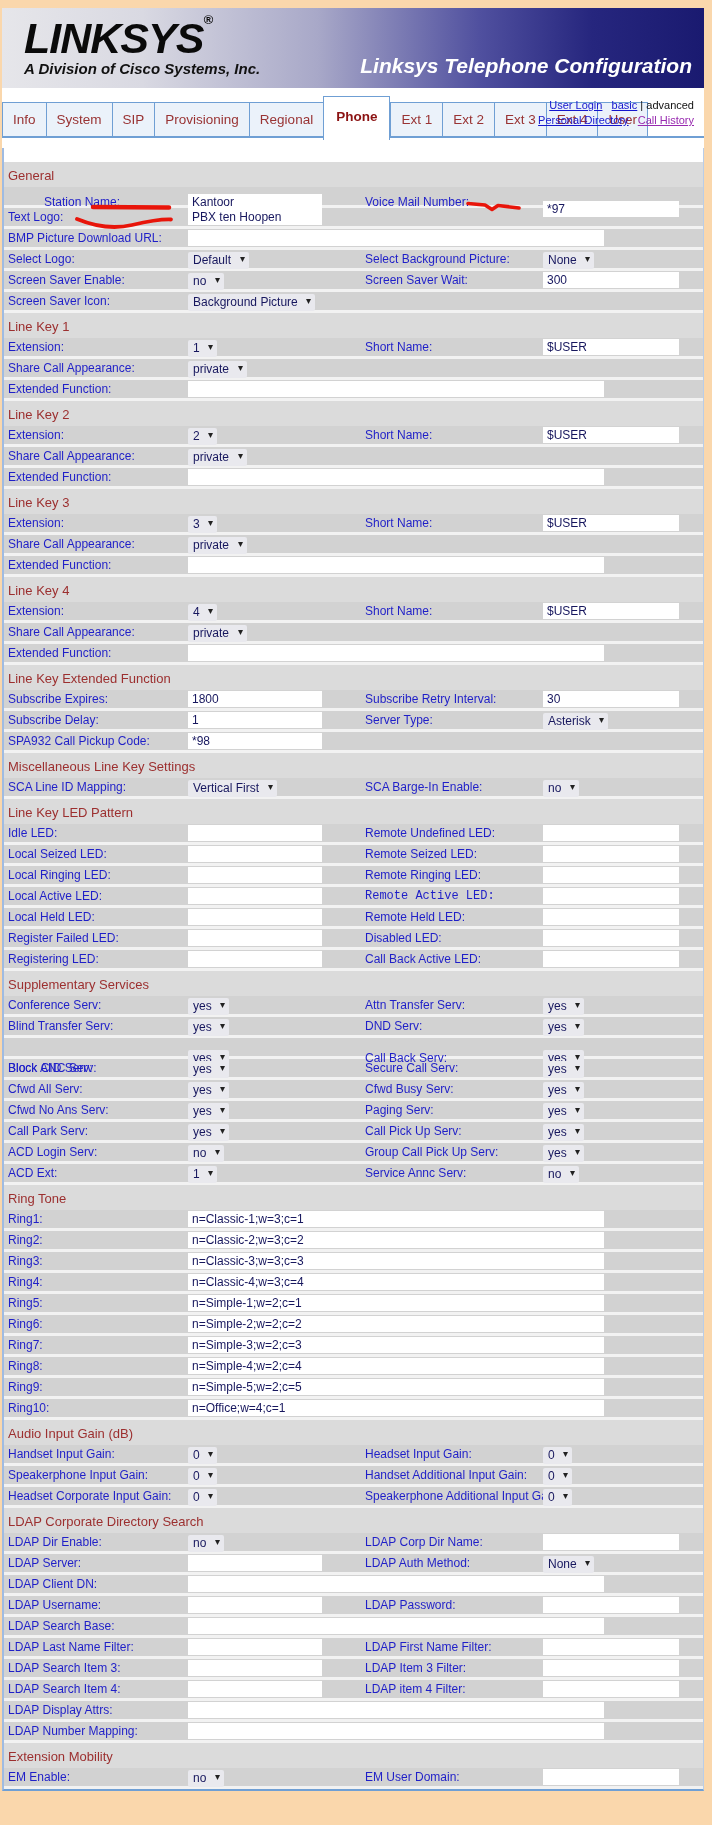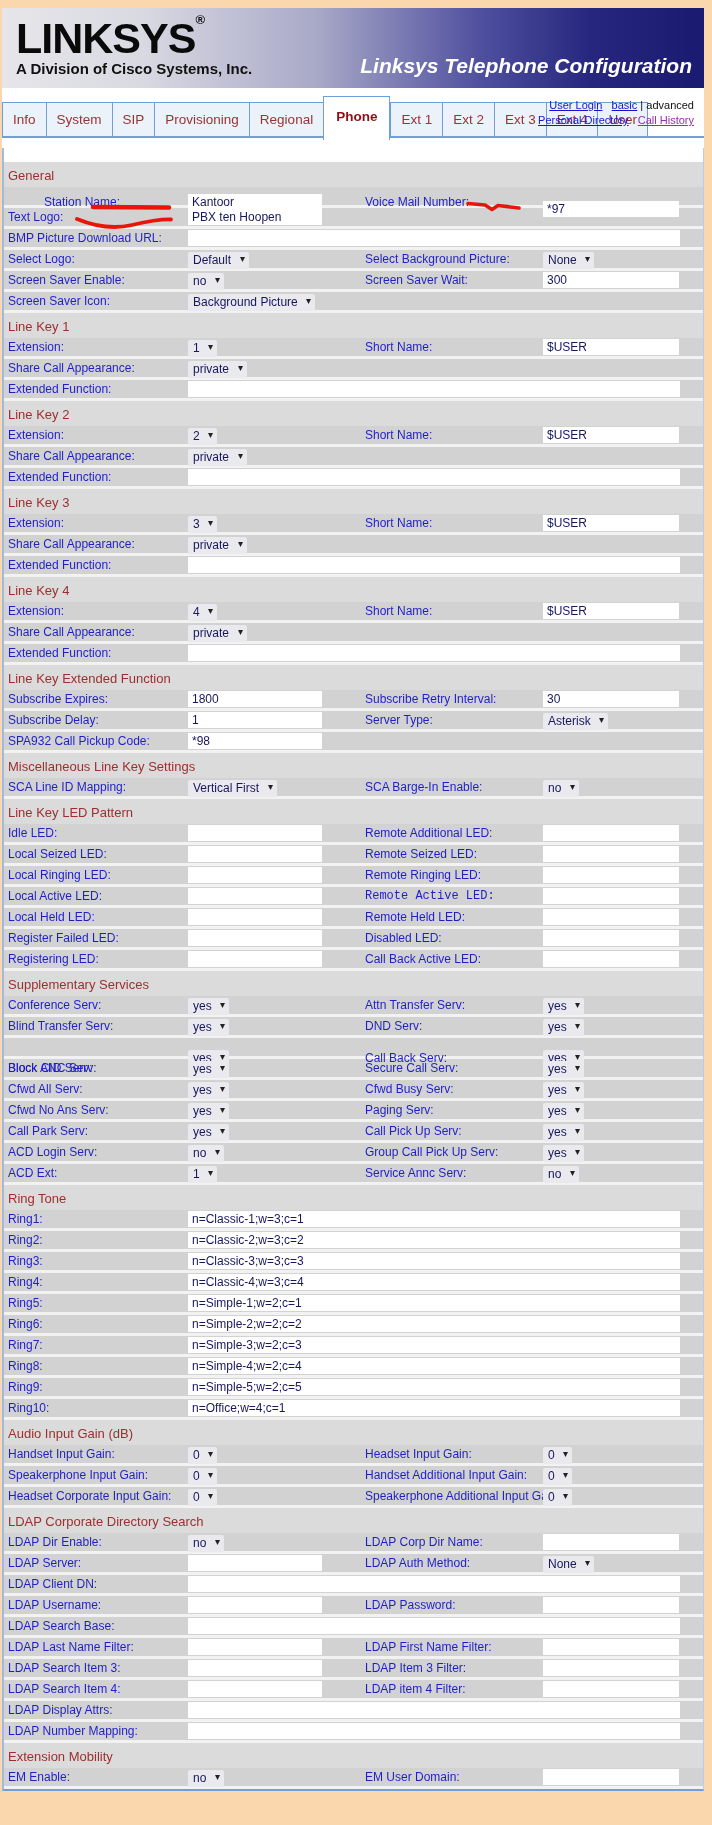--- a/index.html
+++ b/index.html
@@ -9,21 +9,21 @@
     font-family:"Liberation Sans", sans-serif;
     padding:8px 0 0 2px;
     box-sizing:border-box;
   }
   
   .header{
     width:702px;height:80px;position:relative;
     background:linear-gradient(90deg,#e6e6ea 0%,#d9d9e2 20%,#a8a8c8 45%,#50509f 68%,#26267e 84%,#1a1a70 100%);
     overflow:hidden;
   }
-  .logo-wrap{position:absolute;left:14px;top:4px;color:#0a0a0a;}
+  .logo-wrap{position:absolute;left:22px;top:4px;color:#0a0a0a;font-style:italic;}
   .logo-main{font-size:43px;font-weight:bold;letter-spacing:-1px;line-height:44px;}
   .logo-reg{font-size:13px;vertical-align:super;position:relative;top:-14px;font-weight:bold;}
   .logo-sub{font-size:15px;font-weight:bold;margin-top:0px;color:#111;}
   .header-title{
     position:absolute;right:12px;bottom:10px;color:#ffffff;
     font-size:21px;font-weight:bold;font-style:italic;letter-spacing:0px;
   }
   
   .tabzone{width:702px;height:60px;background:#ffffff;position:relative;}
   .tabline{position:absolute;left:0;top:48px;width:702px;height:2px;background:#6F9FD4;}
@@ -63,21 +63,21 @@
   }
   .lbl{
     color:#1F1FC8;font-size:12px;padding-left:4px;white-space:nowrap;
     position:relative;overflow:visible;line-height:18px;
   }
   .inp{
     border:0;height:16px;background:#ffffff;font-family:"Liberation Sans",sans-serif;
     font-size:12px;color:#17175E;padding:0 4px;width:134px;box-sizing:border-box;
   }
   .inp.c2{width:136px;}
-  .inp.wide{width:492px;grid-column:2/5;}
+  .inp.wide{width:416px;grid-column:2/5;}
   .sel{position:relative;display:inline-block;}
   .sel select{
     appearance:none;-webkit-appearance:none;border:0;height:17px;
     background:#E9E9EE;border-radius:2px;font-family:"Liberation Sans",sans-serif;
     font-size:12px;color:#17175E;padding:0 17px 0 5px;cursor:pointer;
   }
   .sel::after{
     content:"▾";position:absolute;right:4px;top:1px;font-size:10px;color:#222;
     pointer-events:none;line-height:15px;
   }
@@ -259,21 +259,21 @@
         <span class="sel" style="grid-column: 2; justify-self: start;"><select><option>Vertical First</option></select></span>
         <div class="lbl" style="grid-column: 3;"><span>SCA Barge-In Enable:</span></div>
         <span class="sel" style="grid-column: 4; justify-self: start;"><select><option>no</option></select></span>
       </div>
     </div>
     <div class="section">
       <div class="section-title">Line Key LED Pattern</div>
       <div class="row">
         <div class="lbl" style="grid-column: 1;"><span>Idle LED:</span></div>
         <input type="text" class="inp" value="" style="grid-column: 2;">
-        <div class="lbl" style="grid-column: 3;"><span>Remote Additional LED:</span></div>
+        <div class="lbl" style="grid-column: 3;"><span>Remote Undefined LED:</span></div>
         <input type="text" class="inp c2" value="" style="grid-column: 4;">
       </div>
       <div class="row">
         <div class="lbl" style="grid-column: 1;"><span>Local Seized LED:</span></div>
         <input type="text" class="inp" value="" style="grid-column: 2;">
         <div class="lbl" style="grid-column: 3;"><span>Remote Seized LED:</span></div>
         <input type="text" class="inp c2" value="" style="grid-column: 4;">
       </div>
       <div class="row">
         <div class="lbl" style="grid-column: 1;"><span>Local Ringing LED:</span></div>

